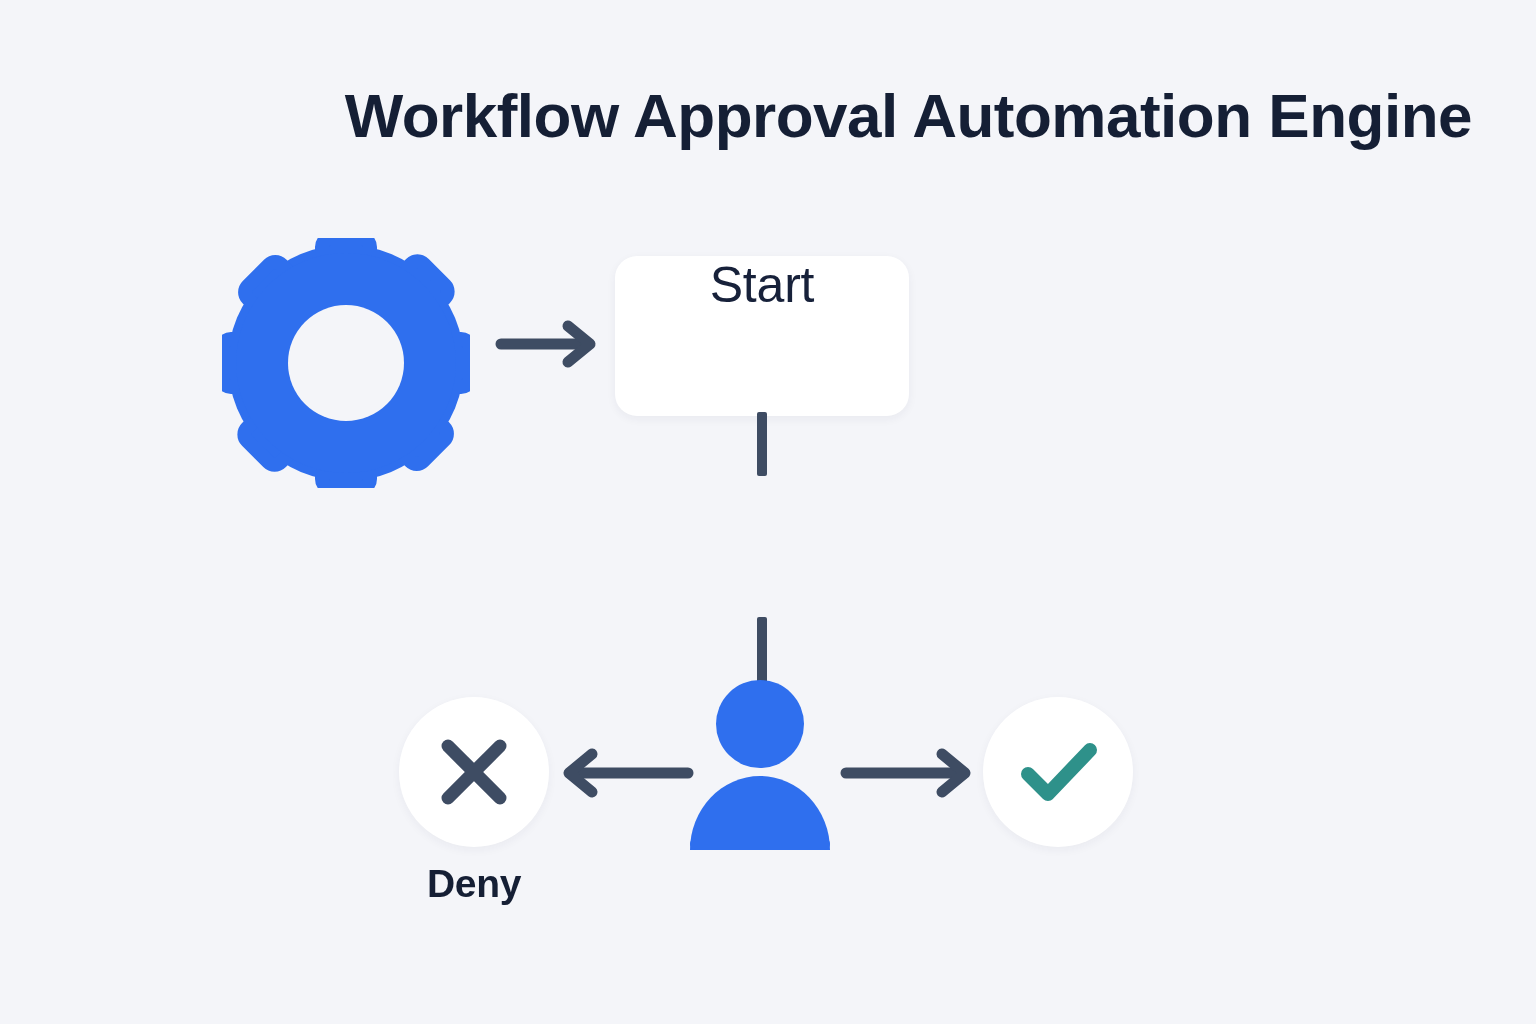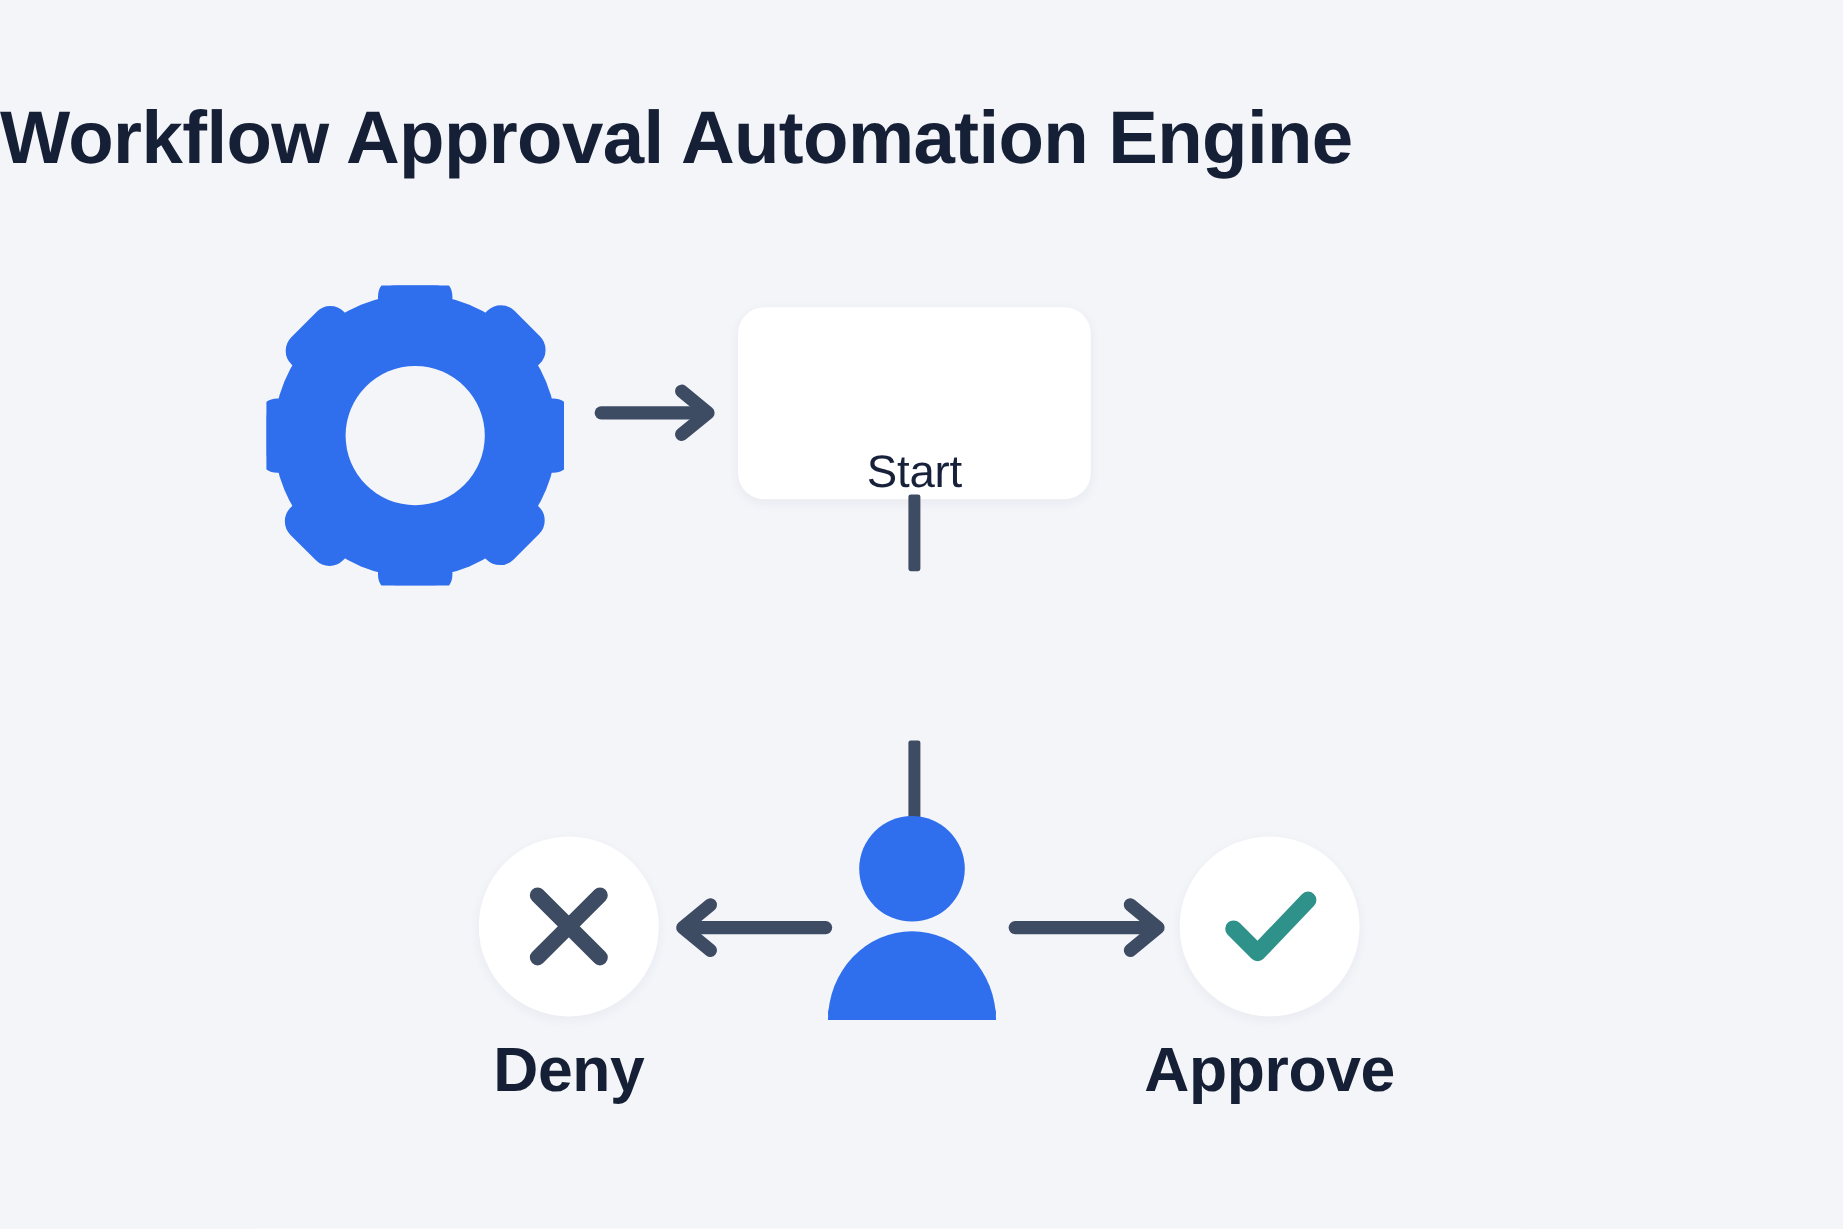--- a/index.html
+++ b/index.html
@@ -15,24 +15,24 @@
   #canvas {
     position: relative;
     width: 1536px;
     height: 1024px;
     background: #f4f5f9;
   }
 
   
   #page-title {
     position: absolute;
-    left: 0;
+    left: 16px;
     top: 80px;
     width: 1456px;
-    text-align: left;
+    text-align: right;
     font-size: 62px;
     font-weight: bold;
     letter-spacing: -0.5px;
     color: #151f35;
     white-space: nowrap;
   }
 
   
   #gear-icon {
     position: absolute;
@@ -61,24 +61,24 @@
   #connector-start-submit { left: 757px; top: 412px; height: 64px; }
   #connector-submit-user  { left: 757px; top: 617px; height: 72px; }
 
   
   .node-box {
     position: absolute;
     background: #ffffff;
     border-radius: 22px;
     box-shadow: 0 3px 10px rgba(30, 40, 70, 0.055);
     display: flex;
-    align-items: flex-end;
+    align-items: flex-start;
     justify-content: center;
     color: #17213a;
-    font-size: 38px;
+    font-size: 50px;
     font-weight: 500;
     letter-spacing: -0.2px;
     white-space: nowrap;
   }
   #node-start {
     left: 615px; top: 256px;
     width: 294px; height: 160px;
   }
   #node-submit-request {
     left: 545px; top: 472px;
@@ -107,21 +107,21 @@
     justify-content: center;
   }
   #outcome-circle-deny { left: 399px; top: 697px; }
   #outcome-circle-approve { left: 983px; top: 697px; }
 
   .outcome-label {
     position: absolute;
     top: 862px;
     width: 260px;
     text-align: center;
-    font-size: 52px;
+    font-size: 39px;
     font-weight: bold;
     letter-spacing: -0.3px;
     color: #151f35;
     white-space: nowrap;
   }
   #outcome-label-deny { left: 344px; }
   #outcome-label-approve { left: 928px; }
 </style>
 </head>
 <body>
@@ -201,15 +201,14 @@
       </g>
     </svg>
   </div>
   <div id="outcome-label-deny" class="outcome-label">Deny</div>
 
   <div id="outcome-circle-approve" class="outcome-circle">
     <svg width="96" height="96" viewBox="0 0 96 96" xmlns="http://www.w3.org/2000/svg">
       <polyline points="18,50 38,70 80,26" stroke="#2e918a" stroke-width="14" stroke-linecap="round" stroke-linejoin="round" fill="none"></polyline>
     </svg>
   </div>
-  <div id="outcome-label-approve" class="outcome-label">Approve</div>
 
 </div>
 
 </body></html>

